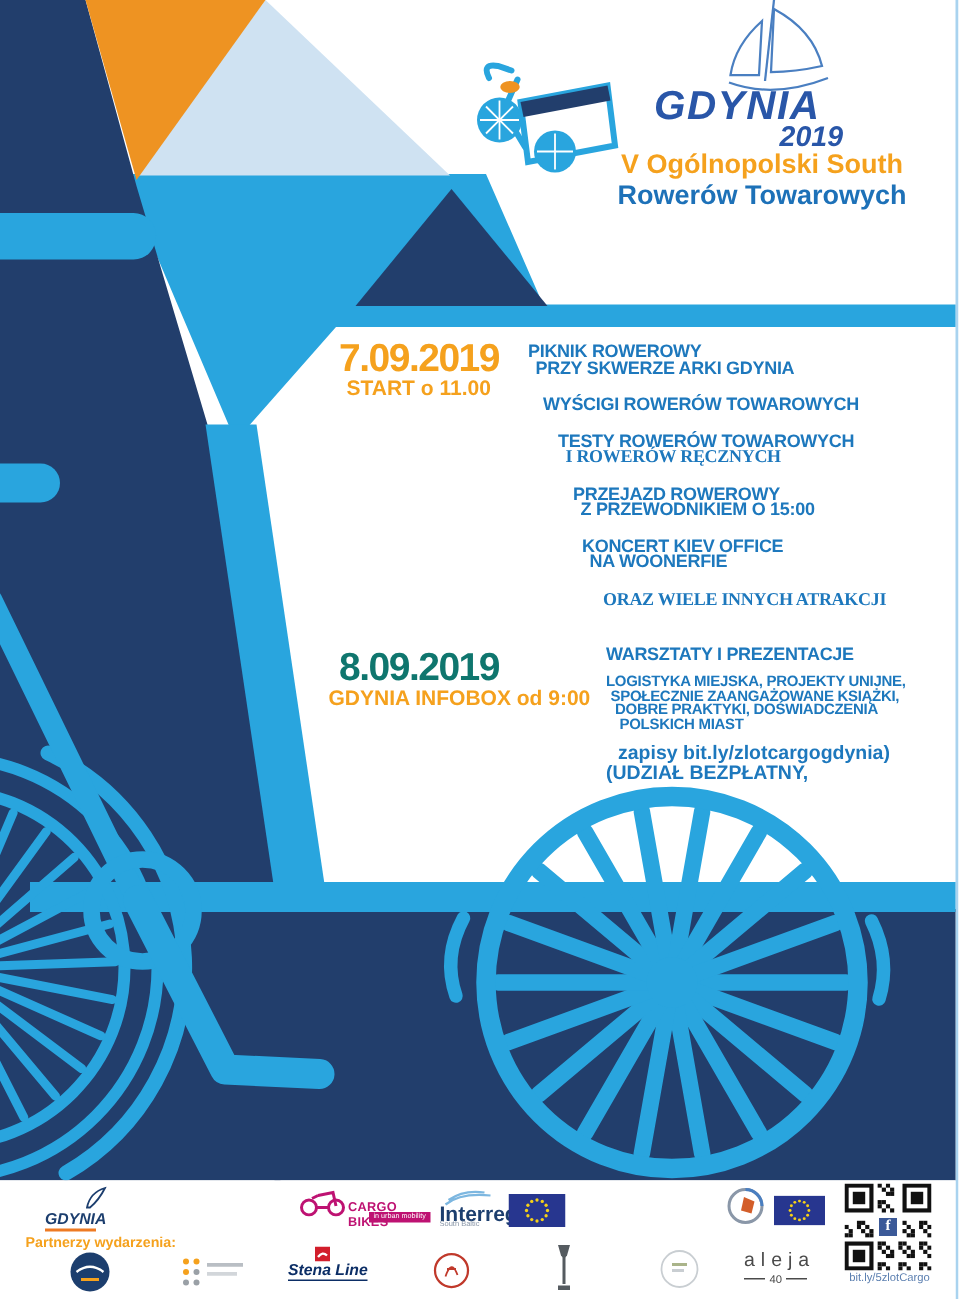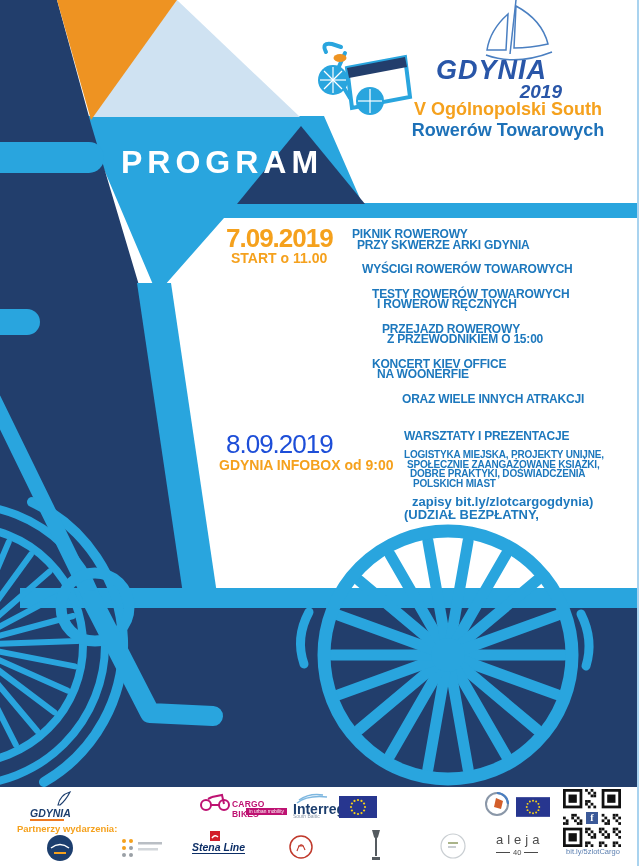--- a/index.html
+++ b/index.html
@@ -10,21 +10,21 @@
   
   .city{left:436px;top:55px;font-size:27px;font-weight:900;font-style:italic;color:#2956a8;letter-spacing:1px;}
   .year{left:498px;top:81px;width:64px;text-align:right;font-size:19px;font-weight:900;font-style:italic;color:#2956a8;}
   .sub1{left:408px;top:99px;width:200px;text-align:center;font-size:18px;font-weight:900;color:#f5a11d;}
   .sub2{left:400px;top:120px;width:216px;text-align:center;font-size:18px;font-weight:900;color:#1d71b8;}
   
   .program-title{left:121px;top:144px;font-size:32px;font-weight:900;color:#ffffff;letter-spacing:5px;}
   
   .d1{left:226px;top:223px;font-size:26px;font-weight:900;color:#f5a11d;letter-spacing:-1px;}
   .d1s{left:231px;top:250px;font-size:14px;font-weight:900;color:#f5a11d;}
-  .d2{left:226px;top:429px;font-size:26px;font-weight:400;color:#1d4ed8;letter-spacing:-1px;}
+  .d2{left:226px;top:429px;font-size:26px;font-weight:700;color:#0f766e;letter-spacing:-1px;}
   .d2s{left:219px;top:457px;font-size:14px;font-weight:900;color:#f5a11d;}
   
   .events{left:352px;top:229px;width:270px;color:#1d78bd;font-size:12px;font-weight:900;letter-spacing:-0.2px;}
   .ev{margin-bottom:14px;}
   .ev div{line-height:10.5px;}
   .workshops{left:404px;top:430px;width:225px;color:#1d78bd;}
   .wtitle{font-size:12px;font-weight:900;line-height:12px;letter-spacing:-0.2px;}
   .wdetails{margin-top:8px;font-size:10px;font-weight:700;letter-spacing:-0.2px;}
   .wdetails div{line-height:9.6px;}
   .wnote{margin-top:7px;font-size:13px;font-weight:900;}
@@ -152,58 +152,57 @@
           <line x1="358" y1="101" x2="382" y2="101"></line>
       </g>
     </g>
   </svg>
 
   <div class="abs city">GDYNIA</div>
   <div class="abs year">2019</div>
   <div class="abs sub1">V Ogólnopolski South</div>
   <div class="abs sub2">Rowerów Towarowych</div>
 
-  <div class="abs program-title">PROGRAM</div>
 
   <div class="abs d1">7.09.2019</div>
   <div class="abs d1s">START o 11.00</div>
   <div class="abs events">
 
   <div class="ev" style="margin-left: 0px;">
         <div class="ev-lines">
           <div style="padding-left: 0px;">PIKNIK ROWEROWY</div>
           <div style="padding-left: 5px;">PRZY SKWERZE ARKI GDYNIA</div>
         </div>
       </div>
       <div class="ev" style="margin-left: 10px;">
         <div class="ev-lines">
           <div style="padding-left: 0px;">WYŚCIGI ROWERÓW TOWAROWYCH</div>
         </div>
       </div>
       <div class="ev" style="margin-left: 20px;">
         <div class="ev-lines">
           <div style="padding-left: 0px;">TESTY ROWERÓW TOWAROWYCH</div>
-          <div style="padding-left: 5px;">I ROWERÓW RĘCZNYCH</div>
+          <div style="padding-left: 5px; font-family: Liberation Serif, serif;">I ROWERÓW RĘCZNYCH</div>
         </div>
       </div>
       <div class="ev" style="margin-left: 30px;">
         <div class="ev-lines">
           <div style="padding-left: 0px;">PRZEJAZD ROWEROWY</div>
           <div style="padding-left: 5px;">Z PRZEWODNIKIEM O 15:00</div>
         </div>
       </div>
-      <div class="ev" style="margin-left: 20px;">
+      <div class="ev" style="margin-left: 36px;">
         <div class="ev-lines">
           <div style="padding-left: 0px;">KONCERT KIEV OFFICE</div>
           <div style="padding-left: 5px;">NA WOONERFIE</div>
         </div>
       </div>
       <div class="ev" style="margin-left: 50px;">
         <div class="ev-lines">
-          <div style="padding-left: 0px;">ORAZ WIELE INNYCH ATRAKCJI</div>
+          <div style="padding-left: 0px; font-family: Liberation Serif, serif;">ORAZ WIELE INNYCH ATRAKCJI</div>
         </div>
       </div>
     </div>
 
   <div class="abs d2">8.09.2019</div>
   <div class="abs d2s">GDYNIA INFOBOX od 9:00</div>
   <div class="abs workshops">
     <div class="wtitle">WARSZTATY I PREZENTACJE</div>
     <div class="wdetails">
 

